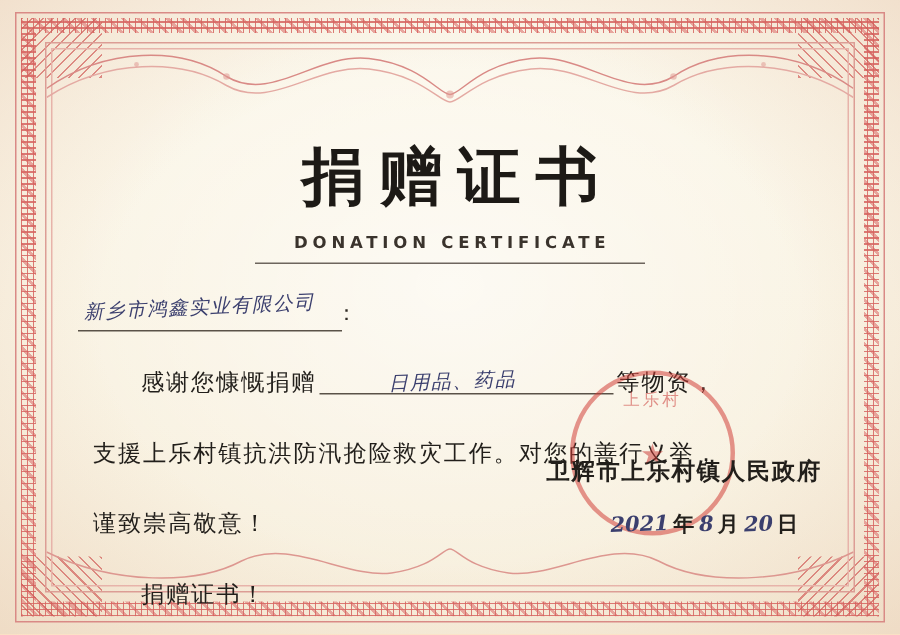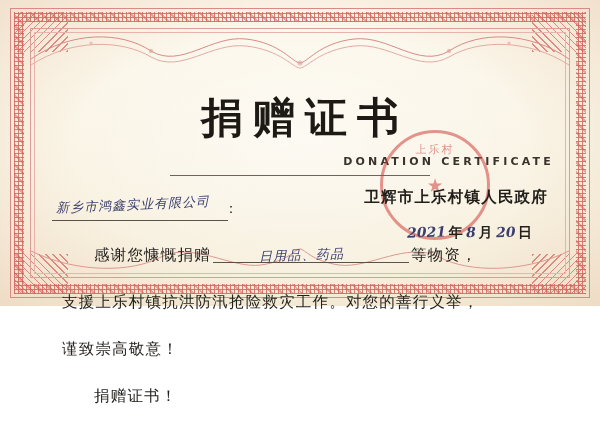--- a/index.html
+++ b/index.html
@@ -11,21 +11,21 @@
     width: 600px;
     height: 423px;
     overflow: hidden;
     font-family: "DejaVu Sans", "Liberation Sans", sans-serif;
   }
 
   
   #certificate {
     position: relative;
     width: 600px;
-    height: 306px;
+    height: 423px;
     background: #fdba74;
     box-sizing: border-box;
   }
 
   
   #paper-texture {
     position: absolute;
     inset: 0;
     background:
       radial-gradient(ellipse at 50% 45%, rgba(255,255,255,0.55) 0%, rgba(255,255,255,0) 60%),
@@ -129,21 +129,21 @@
     margin-top: 44px;
     font-family: "DejaVu Sans", "Liberation Sans", sans-serif;
     font-size: 42px;
     font-weight: bold;
     letter-spacing: 10px;
     color: #1d1a16;
     text-indent: 10px;
   }
 
   #title-en {
-    text-align: right;
+    text-align: center;
     margin-top: 9px;
     font-size: 11px;
     font-weight: bold;
     letter-spacing: 3.2px;
     color: #3a332c;
     text-indent: 3px;
   }
 
   #title-rule {
     width: 260px;

